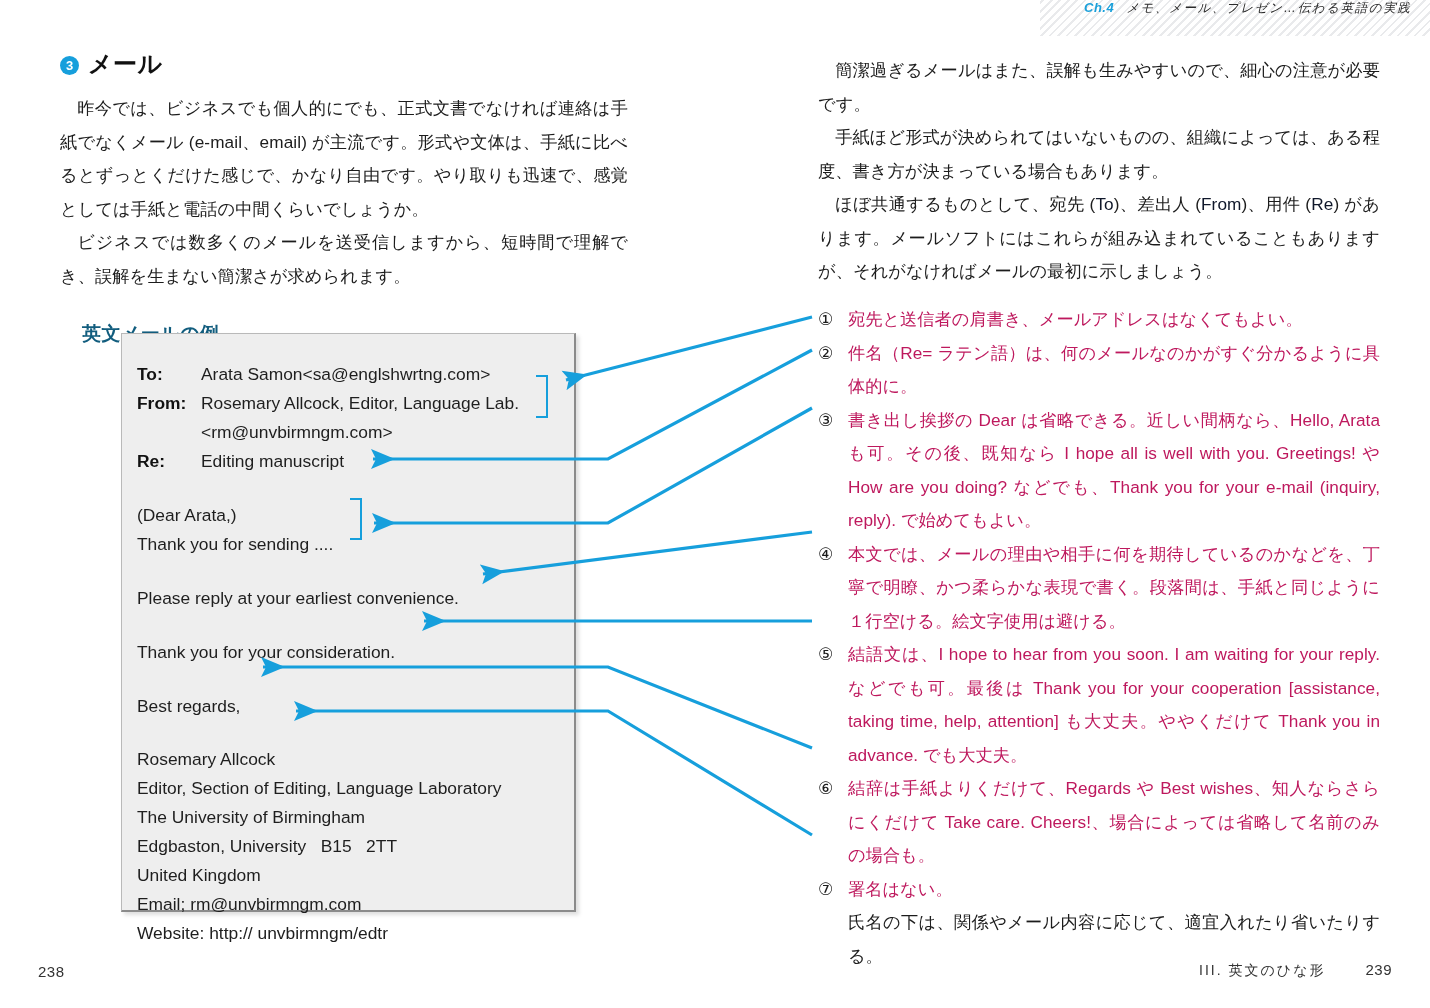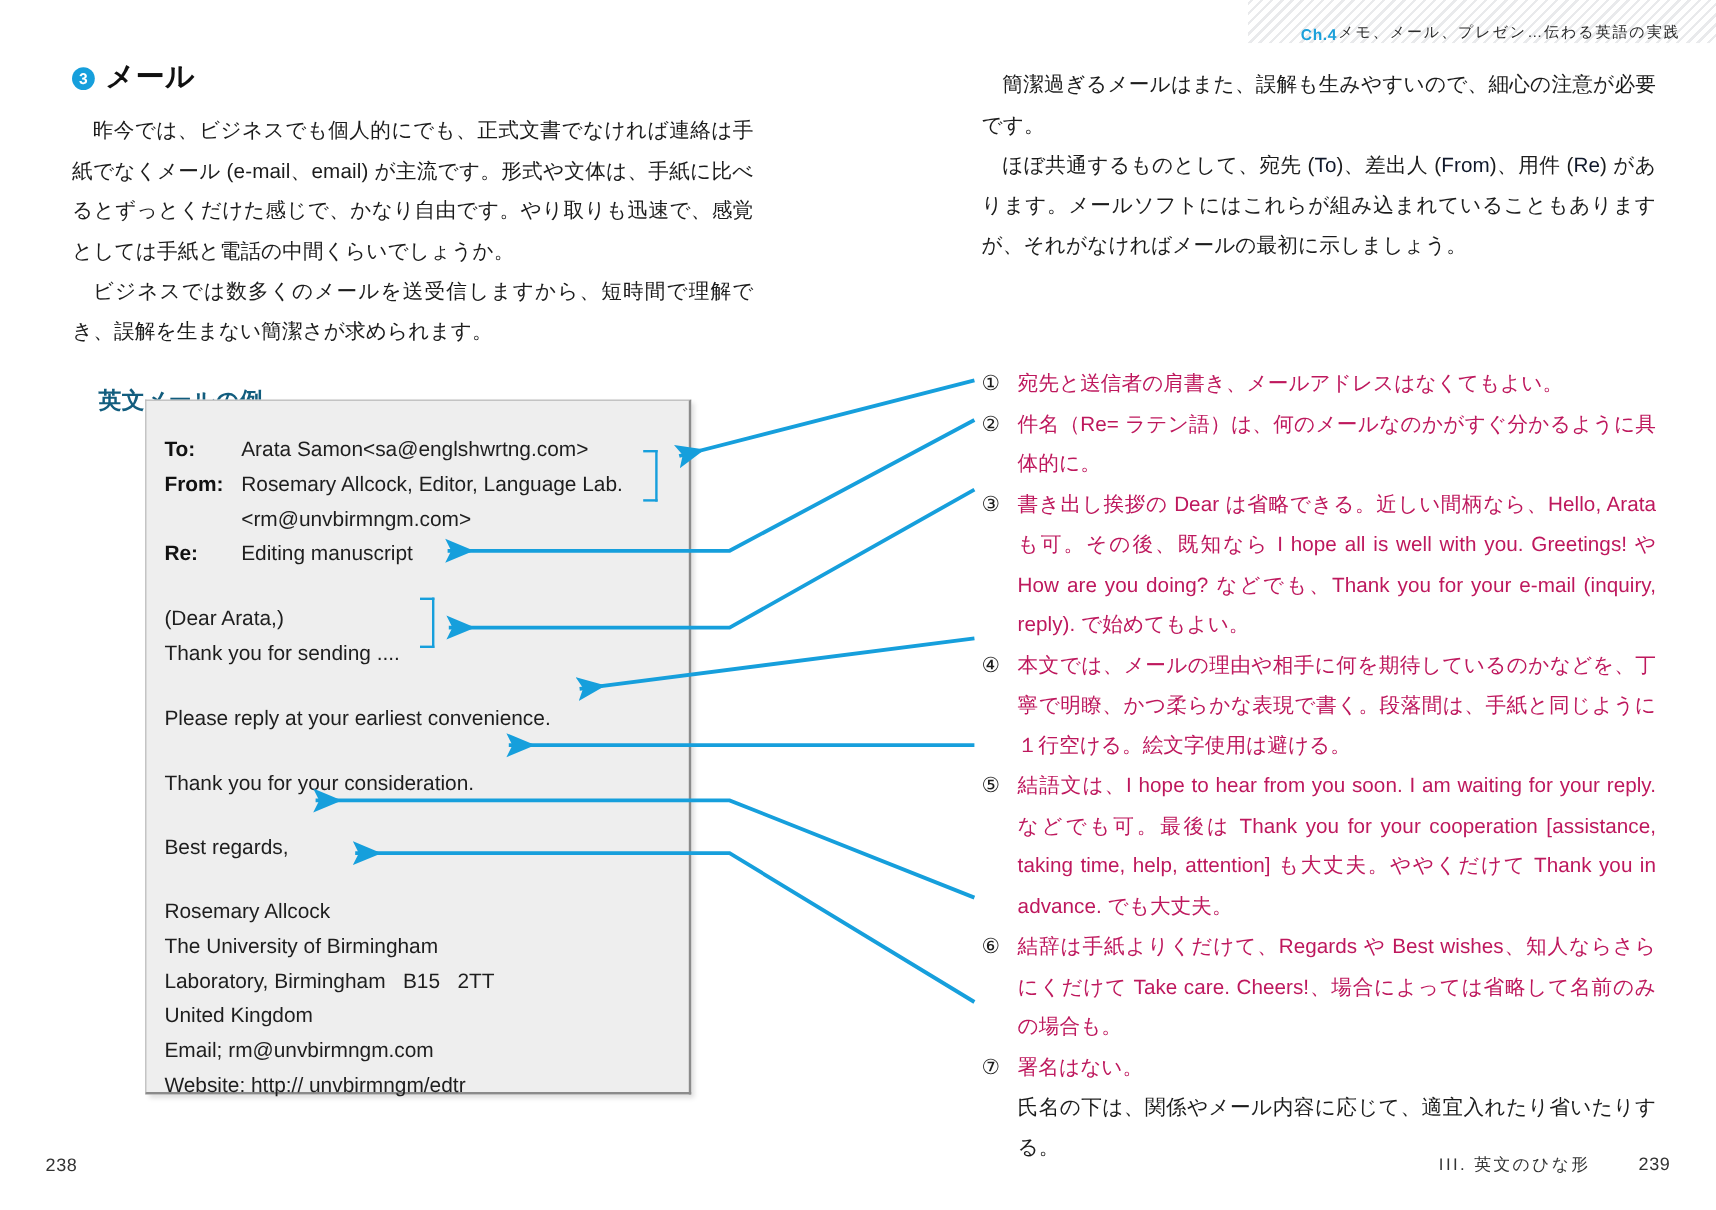--- a/index.html
+++ b/index.html
@@ -31,24 +31,25 @@
     background-image: repeating-linear-gradient(
       -45deg,
       #ffffff 0px, #ffffff 4px,
       #e9eaec 4px, #e9eaec 6px
     );
   }
   #running-header .hdr-inner {
     position: absolute;
     inset: 0;
     display: flex;
-    align-items: flex-end;
+    align-items: flex-start;
     justify-content: flex-start;
     padding-left: 44px;
-    gap: 1px;
+    gap: 12px;
+    font-style: italic;
   }
   .hdr-ch {
     font-size: 13px;
     font-weight: bold;
     color: #1ba0da;
     letter-spacing: 0.5px;
   }
   .hdr-title {
     font-size: 12.5px;
     color: #2b2b2b;
@@ -312,33 +313,35 @@
 
     <div class="mail-line">Thank you for your consideration.</div>
 
     <div class="mail-gap"></div>
 
     <div class="mail-line">Best regards,</div>
 
     <div class="mail-gap-sm"></div>
 
     <div class="mail-line">Rosemary Allcock</div>
+    <div class="mail-line">Editor, Section of Editing, Language Laboratory</div>
     <div class="mail-line">The University of Birmingham</div>
-    <div class="mail-line">Laboratory, Birmingham   B15   2TT</div>
+    <div class="mail-line">Edgbaston, University   B15   2TT</div>
     <div class="mail-line">United Kingdom</div>
     <div class="mail-line">Email; rm@unvbirmngm.com</div>
     <div class="mail-line">Website: http:// unvbirmngm/edtr</div>
   </div>
 
   <span class="bracket" id="bracket-1"></span>
   <span class="bracket" id="bracket-2"></span>
 </div>
 
 <div id="right-col">
   <p class="jp-para">簡潔過ぎるメールはまた、誤解も生みやすいので、細心の注意が必要です。</p>
+  <p class="jp-para">手紙ほど形式が決められてはいないものの、組織によっては、ある程度、書き方が決まっている場合もあります。</p>
   <p class="jp-para"><span>ほぼ共通するものとして、宛先 (</span><span class="kw">To</span><span>)、差出人 (</span><span class="kw">From</span><span>)、用件 (</span><span class="kw">Re</span><span>) があります。メールソフトにはこれらが組み込まれていることもありますが、それがなければメールの最初に示しましょう。</span></p>
 </div>
 
 <div id="anno-list">
 
   <div class="anno-item">
     <span class="anno-num">①</span>
     <span class="anno-text">宛先と送信者の肩書き、メールアドレスはなくてもよい。</span>
   </div>
 

